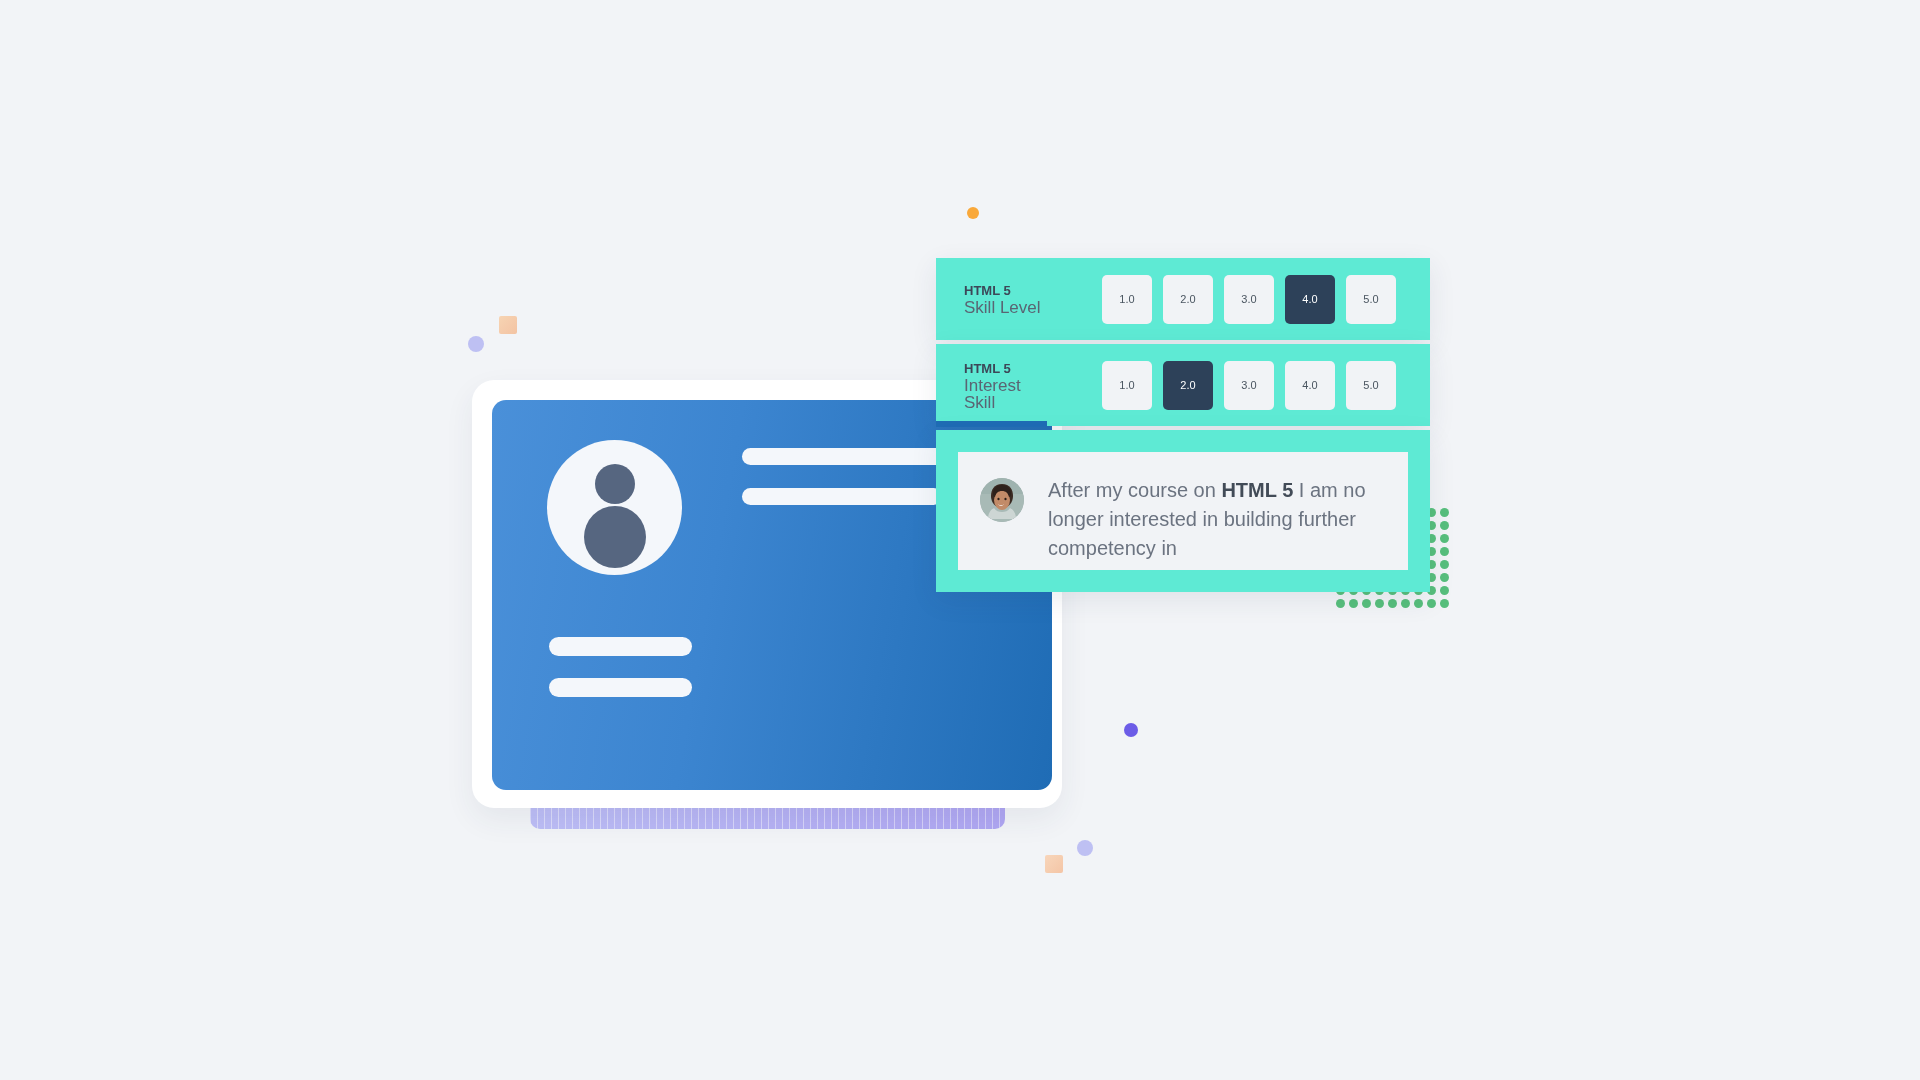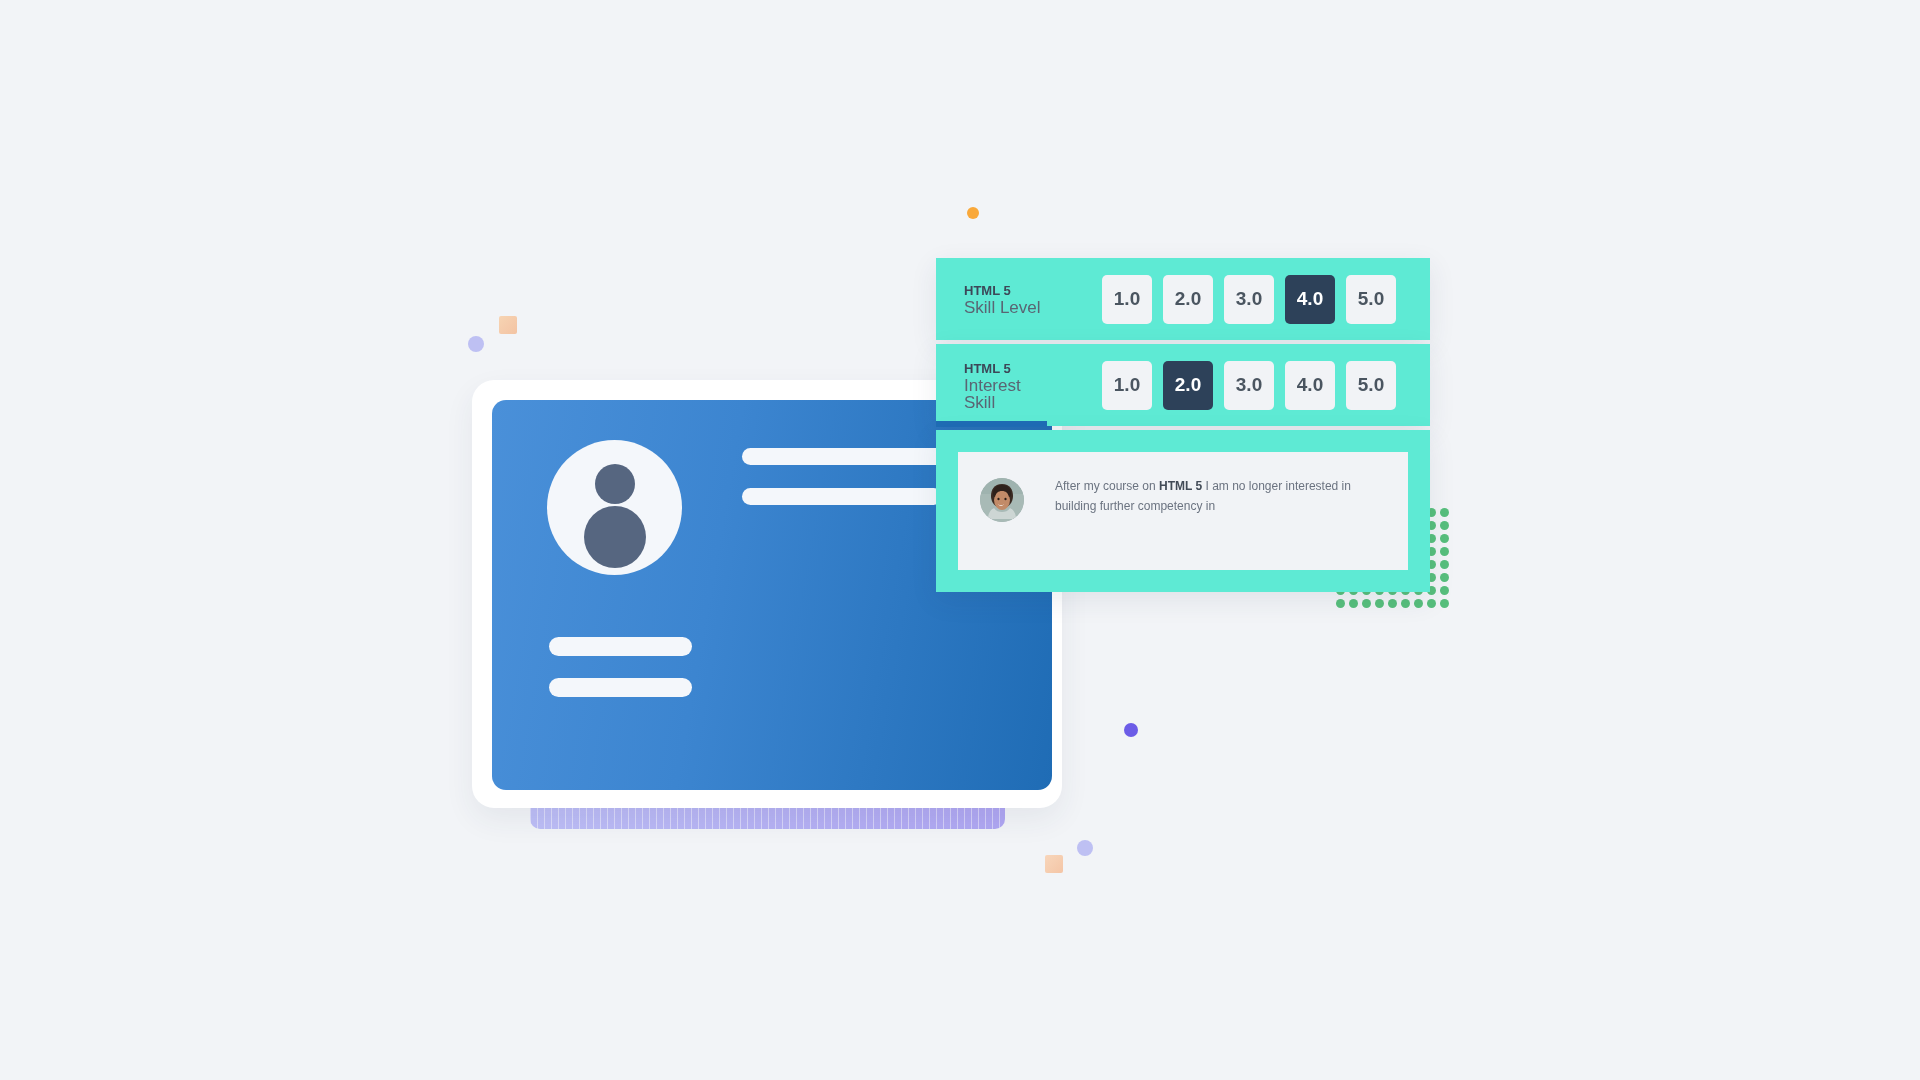--- a/index.html
+++ b/index.html
@@ -145,22 +145,22 @@
     font-size: 17px;
     color: #5A6573;
     line-height: 17px;
   }
   .rating-buttons { display: flex; gap: 11px; margin-left: 48px; }
   .rating-btn {
     width: 50px; height: 49px;
     border-radius: 5px;
     background: #F1F3F6;
     color: #4A5560;
-    font-size: 19px;
-    font-weight: bold;
+    font-size: 11px;
+    font-weight: normal;
     display: flex;
     align-items: center;
     justify-content: center;
     cursor: pointer;
     border: none;
     font-family: "Liberation Sans", sans-serif;
   }
   .rating-btn.selected {
     background: #2D4159;
     color: #FFFFFF;
@@ -188,23 +188,23 @@
   }
   .quote-avatar {
     width: 44px; height: 44px;
     flex: none;
     border-radius: 50%;
     overflow: hidden;
     margin-top: 2px;
     background: #9FB0AE;
   }
   .quote-text {
-    margin-left: 31px;
-    font-size: 12px;
-    line-height: 20px;
+    margin-left: 24px;
+    font-size: 20px;
+    line-height: 29px;
     color: #6B7380;
   }
   .quote-text b { color: #424B57; }
 </style>
 </head>
 <body>
 
 <div id="stage">
 
   <div class="deco deco-dot dot-orange"></div>

